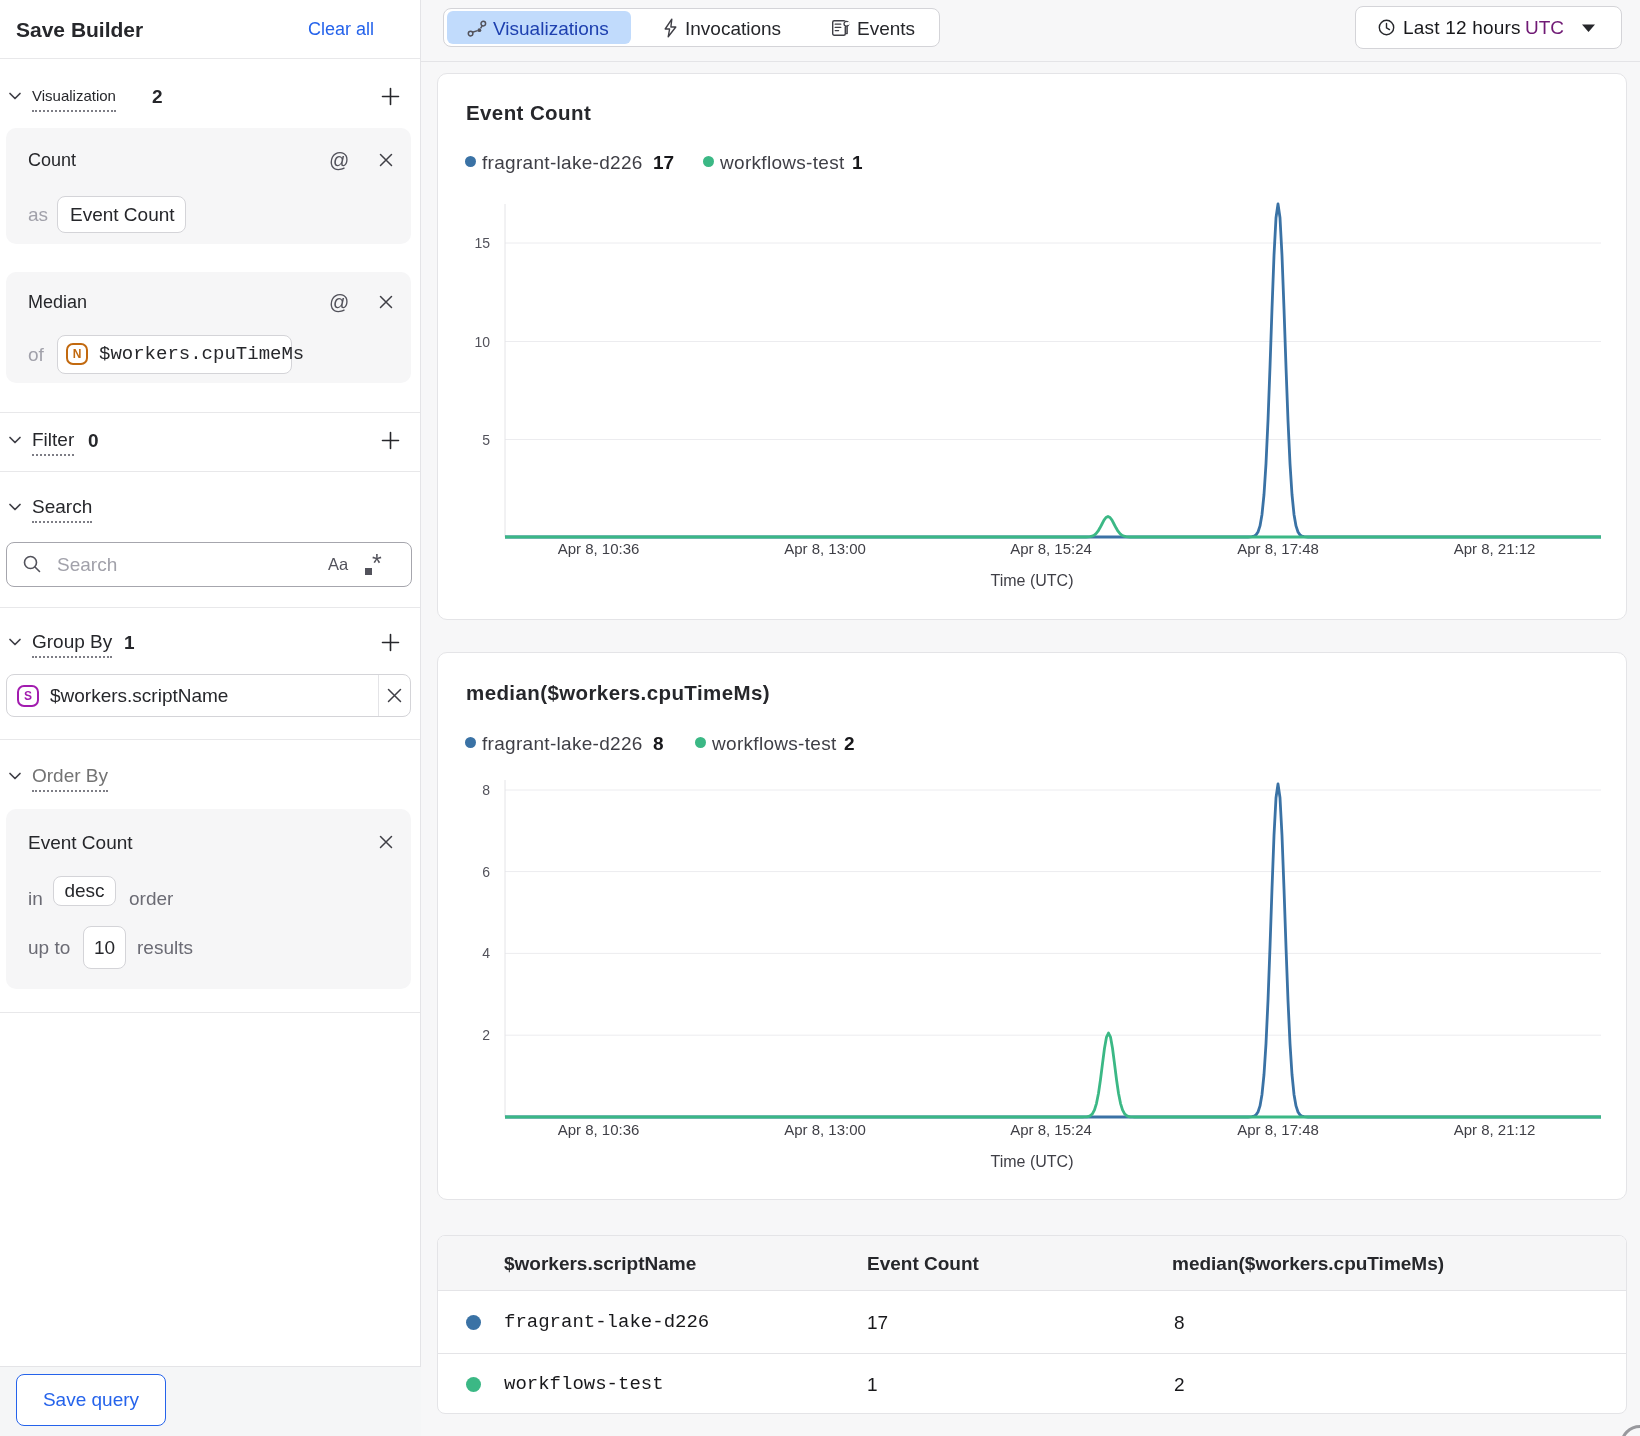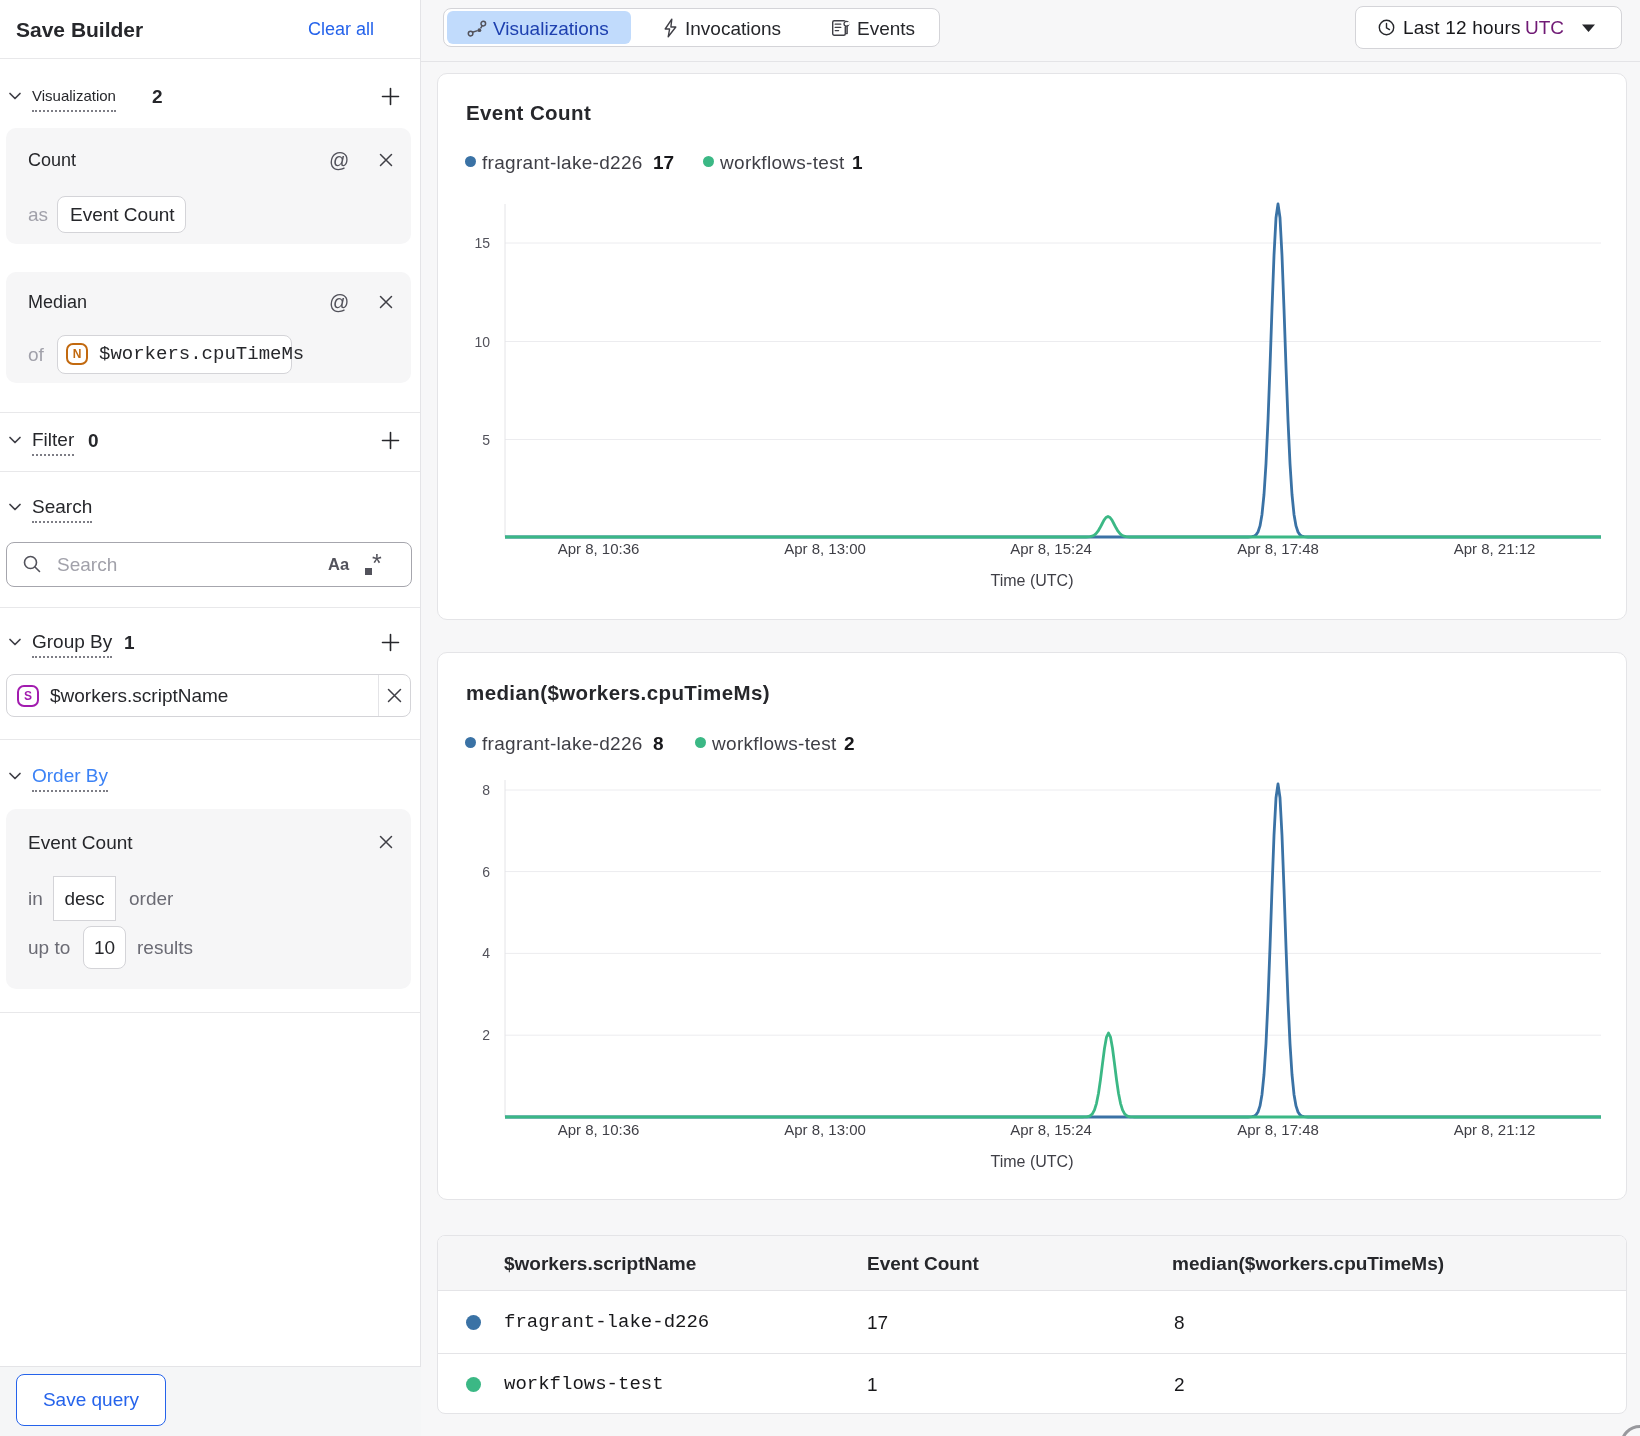--- a/index.html
+++ b/index.html
@@ -57,21 +57,21 @@
 <svg style="left:8px;top:502px;" width="14" height="10" viewBox="0 0 14 10">
       <polyline points="2,2.5 7,7.5 12,2.5" fill="none" stroke="#3f3f46" stroke-width="1.7" stroke-linecap="round" stroke-linejoin="round"></polyline>
     </svg>
 <div class="lbl" style="left:32px;top:496.5px;font-size:19px;line-height:19px;color:#26272b;border-bottom:2px dotted #7d7d85;padding-bottom:5px;">Search</div>
 <div class="abs" style="left:6px;top:542px;width:406px;height:45px;background:#fff;border:1px solid #a6a6ad;border-radius:8px;"></div>
 <svg style="left:23px;top:555px;" width="18" height="18" viewBox="0 0 18 18">
       <circle cx="7.5" cy="7.5" r="6" fill="none" stroke="#52525b" stroke-width="1.6"></circle>
       <path d="M12 12l4.5 4.5" stroke="#52525b" stroke-width="1.6" stroke-linecap="round"></path>
     </svg>
 <div class="lbl" style="left:57px;top:553.5px;font-size:19px;line-height:21px;color:#a1a1aa;">Search</div>
-<div class="lbl" style="left:328px;top:554.8px;font-size:16.5px;line-height:18.5px;color:#52525b;font-weight:bold;">Aa</div>
+<div class="lbl" style="left:328px;top:554.8px;font-size:16.5px;line-height:18.5px;color:#52525b;">Aa</div>
 <svg style="left:364px;top:552px;" width="22" height="24" viewBox="0 0 22 24">
       <rect x="1" y="16" width="7" height="7" fill="#52525b"></rect>
       <text x="8" y="20" font-size="25" fill="#52525b" font-family="Liberation Sans">*</text>
     </svg>
 <div class="abs" style="left:0;top:607px;width:420px;height:1px;background:#e8e8ea;"></div>
 <svg style="left:8px;top:637px;" width="14" height="10" viewBox="0 0 14 10">
       <polyline points="2,2.5 7,7.5 12,2.5" fill="none" stroke="#3f3f46" stroke-width="1.7" stroke-linecap="round" stroke-linejoin="round"></polyline>
     </svg>
 <div class="lbl" style="left:32px;top:631.5px;font-size:19px;line-height:19px;color:#26272b;border-bottom:2px dotted #7d7d85;padding-bottom:5px;">Group By</div>
 <div class="lbl" style="left:124px;top:631.5px;font-size:19px;line-height:21px;font-weight:600;color:#26272b;">1</div>
@@ -82,28 +82,28 @@
 <div class="abs" style="left:17px;top:685px;width:22px;height:22px;border:2px solid #a21caf;border-radius:7px;color:#a21caf;font-size:12px;font-weight:700;text-align:center;line-height:18px;">S</div>
 <div class="lbl" style="left:50px;top:684.5px;font-size:19px;line-height:21px;color:#26272b;">$workers.scriptName</div>
 <div class="abs" style="left:378px;top:675px;width:1px;height:41px;background:#e4e4e7;"></div>
 <svg style="left:387px;top:688px;" width="15" height="15" viewBox="0 0 15 15">
       <path d="M1.5 1.5l12 12M13.5 1.5l-12 12" stroke="#3f3f46" stroke-width="1.5" stroke-linecap="round"></path>
     </svg>
 <div class="abs" style="left:0;top:739px;width:420px;height:1px;background:#e8e8ea;"></div>
 <svg style="left:8px;top:771px;" width="14" height="10" viewBox="0 0 14 10">
       <polyline points="2,2.5 7,7.5 12,2.5" fill="none" stroke="#3f3f46" stroke-width="1.7" stroke-linecap="round" stroke-linejoin="round"></polyline>
     </svg>
-<div class="lbl" style="left:32px;top:765.5px;font-size:19px;line-height:19px;color:#3b82f6;border-bottom:2px dotted #7d7d85;padding-bottom:5px;">Order By</div>
+<div class="lbl" style="left:32px;top:765.5px;font-size:19px;line-height:19px;color:#737373;border-bottom:2px dotted #7d7d85;padding-bottom:5px;">Order By</div>
 <div class="abs" style="left:6px;top:809px;width:405px;height:180px;background:#f6f6f7;border-radius:10px;"></div>
 <div class="lbl" style="left:28px;top:831.5px;font-size:19px;line-height:21px;color:#26272b;">Event Count</div>
 <svg style="left:379px;top:835px;" width="14" height="14" viewBox="0 0 14 14">
       <path d="M1.5 1.5l11 11M12.5 1.5l-11 11" stroke="#3f3f46" stroke-width="1.5" stroke-linecap="round"></path>
     </svg>
 <div class="lbl" style="left:28px;top:887.5px;font-size:19px;line-height:21px;color:#6b6b74;">in</div>
-<div class="abs" style="left:53px;top:876px;width:63px;height:45px;background:#fff;border:1px solid #d4d4d8;border-radius:0;display:flex;align-items:center;justify-content:center;font-size:19px;color:#26272b;">desc</div>
+<div class="abs" style="left:53px;top:876px;width:63px;height:30px;background:#fff;border:1px solid #d4d4d8;border-radius:8px;display:flex;align-items:center;justify-content:center;font-size:19px;color:#26272b;">desc</div>
 <div class="lbl" style="left:129px;top:887.5px;font-size:19px;line-height:21px;color:#6b6b74;">order</div>
 <div class="lbl" style="left:28px;top:936.5px;font-size:19px;line-height:21px;color:#6b6b74;">up to</div>
 <div class="abs" style="left:83px;top:926px;width:43px;height:43px;background:#fff;border:1px solid #d4d4d8;border-radius:8px;display:flex;align-items:center;justify-content:center;font-size:19px;color:#26272b;">10</div>
 <div class="lbl" style="left:137px;top:936.5px;font-size:19px;line-height:21px;color:#6b6b74;">results</div>
 <div class="abs" style="left:0;top:1012px;width:420px;height:1px;background:#e8e8ea;"></div>
 <div class="abs" style="left:0;top:1366px;width:421px;height:70px;background:#f5f6f7;border-top:1px solid #e4e4e7;"></div>
 <div class="abs" style="left:16px;top:1374px;width:150px;height:52px;background:#fff;border:1px solid #2563eb;border-radius:8px;color:#2563eb;font-size:19px;display:flex;align-items:center;justify-content:center;">Save query</div>
 <div class="abs" style="left:443px;top:8px;width:497px;height:39px;background:#fff;border:1px solid #d4d4d8;border-radius:8px;"></div>
 <div class="abs" style="left:447px;top:11px;width:184px;height:33px;background:#c1dbfc;border-radius:6px;"></div>
 <svg style="left:466px;top:19px;" width="20" height="18" viewBox="0 0 20 18">

